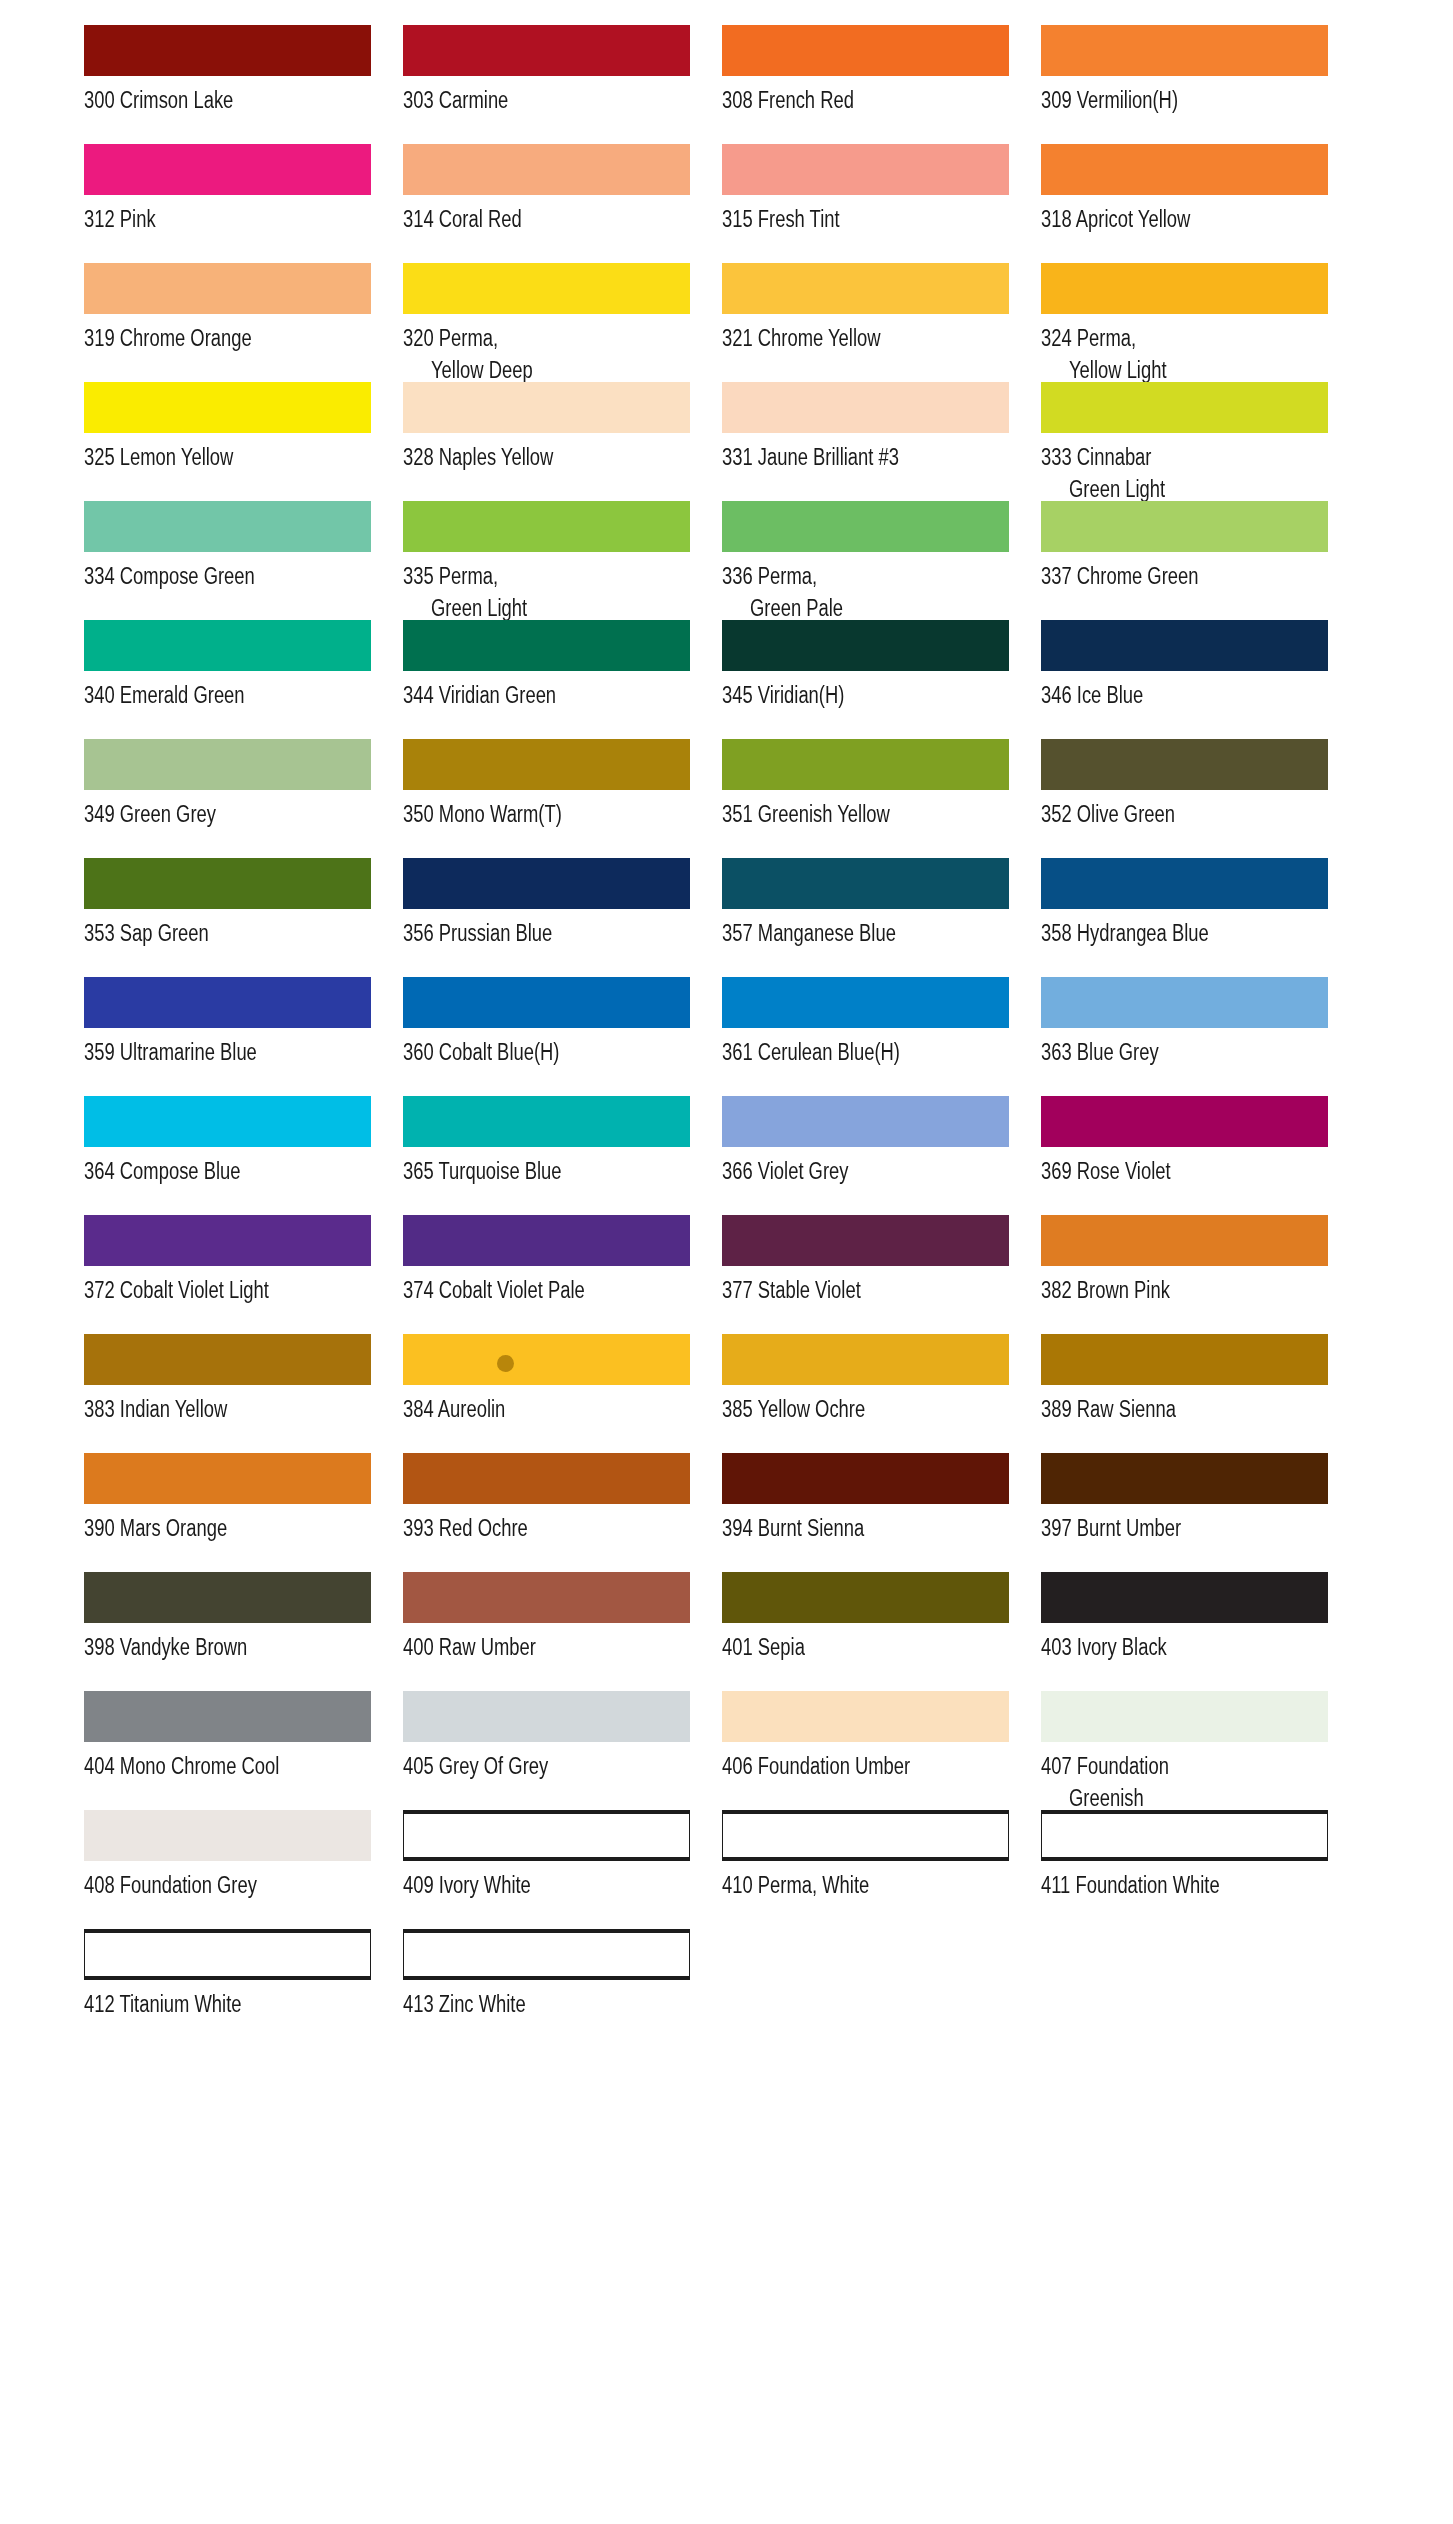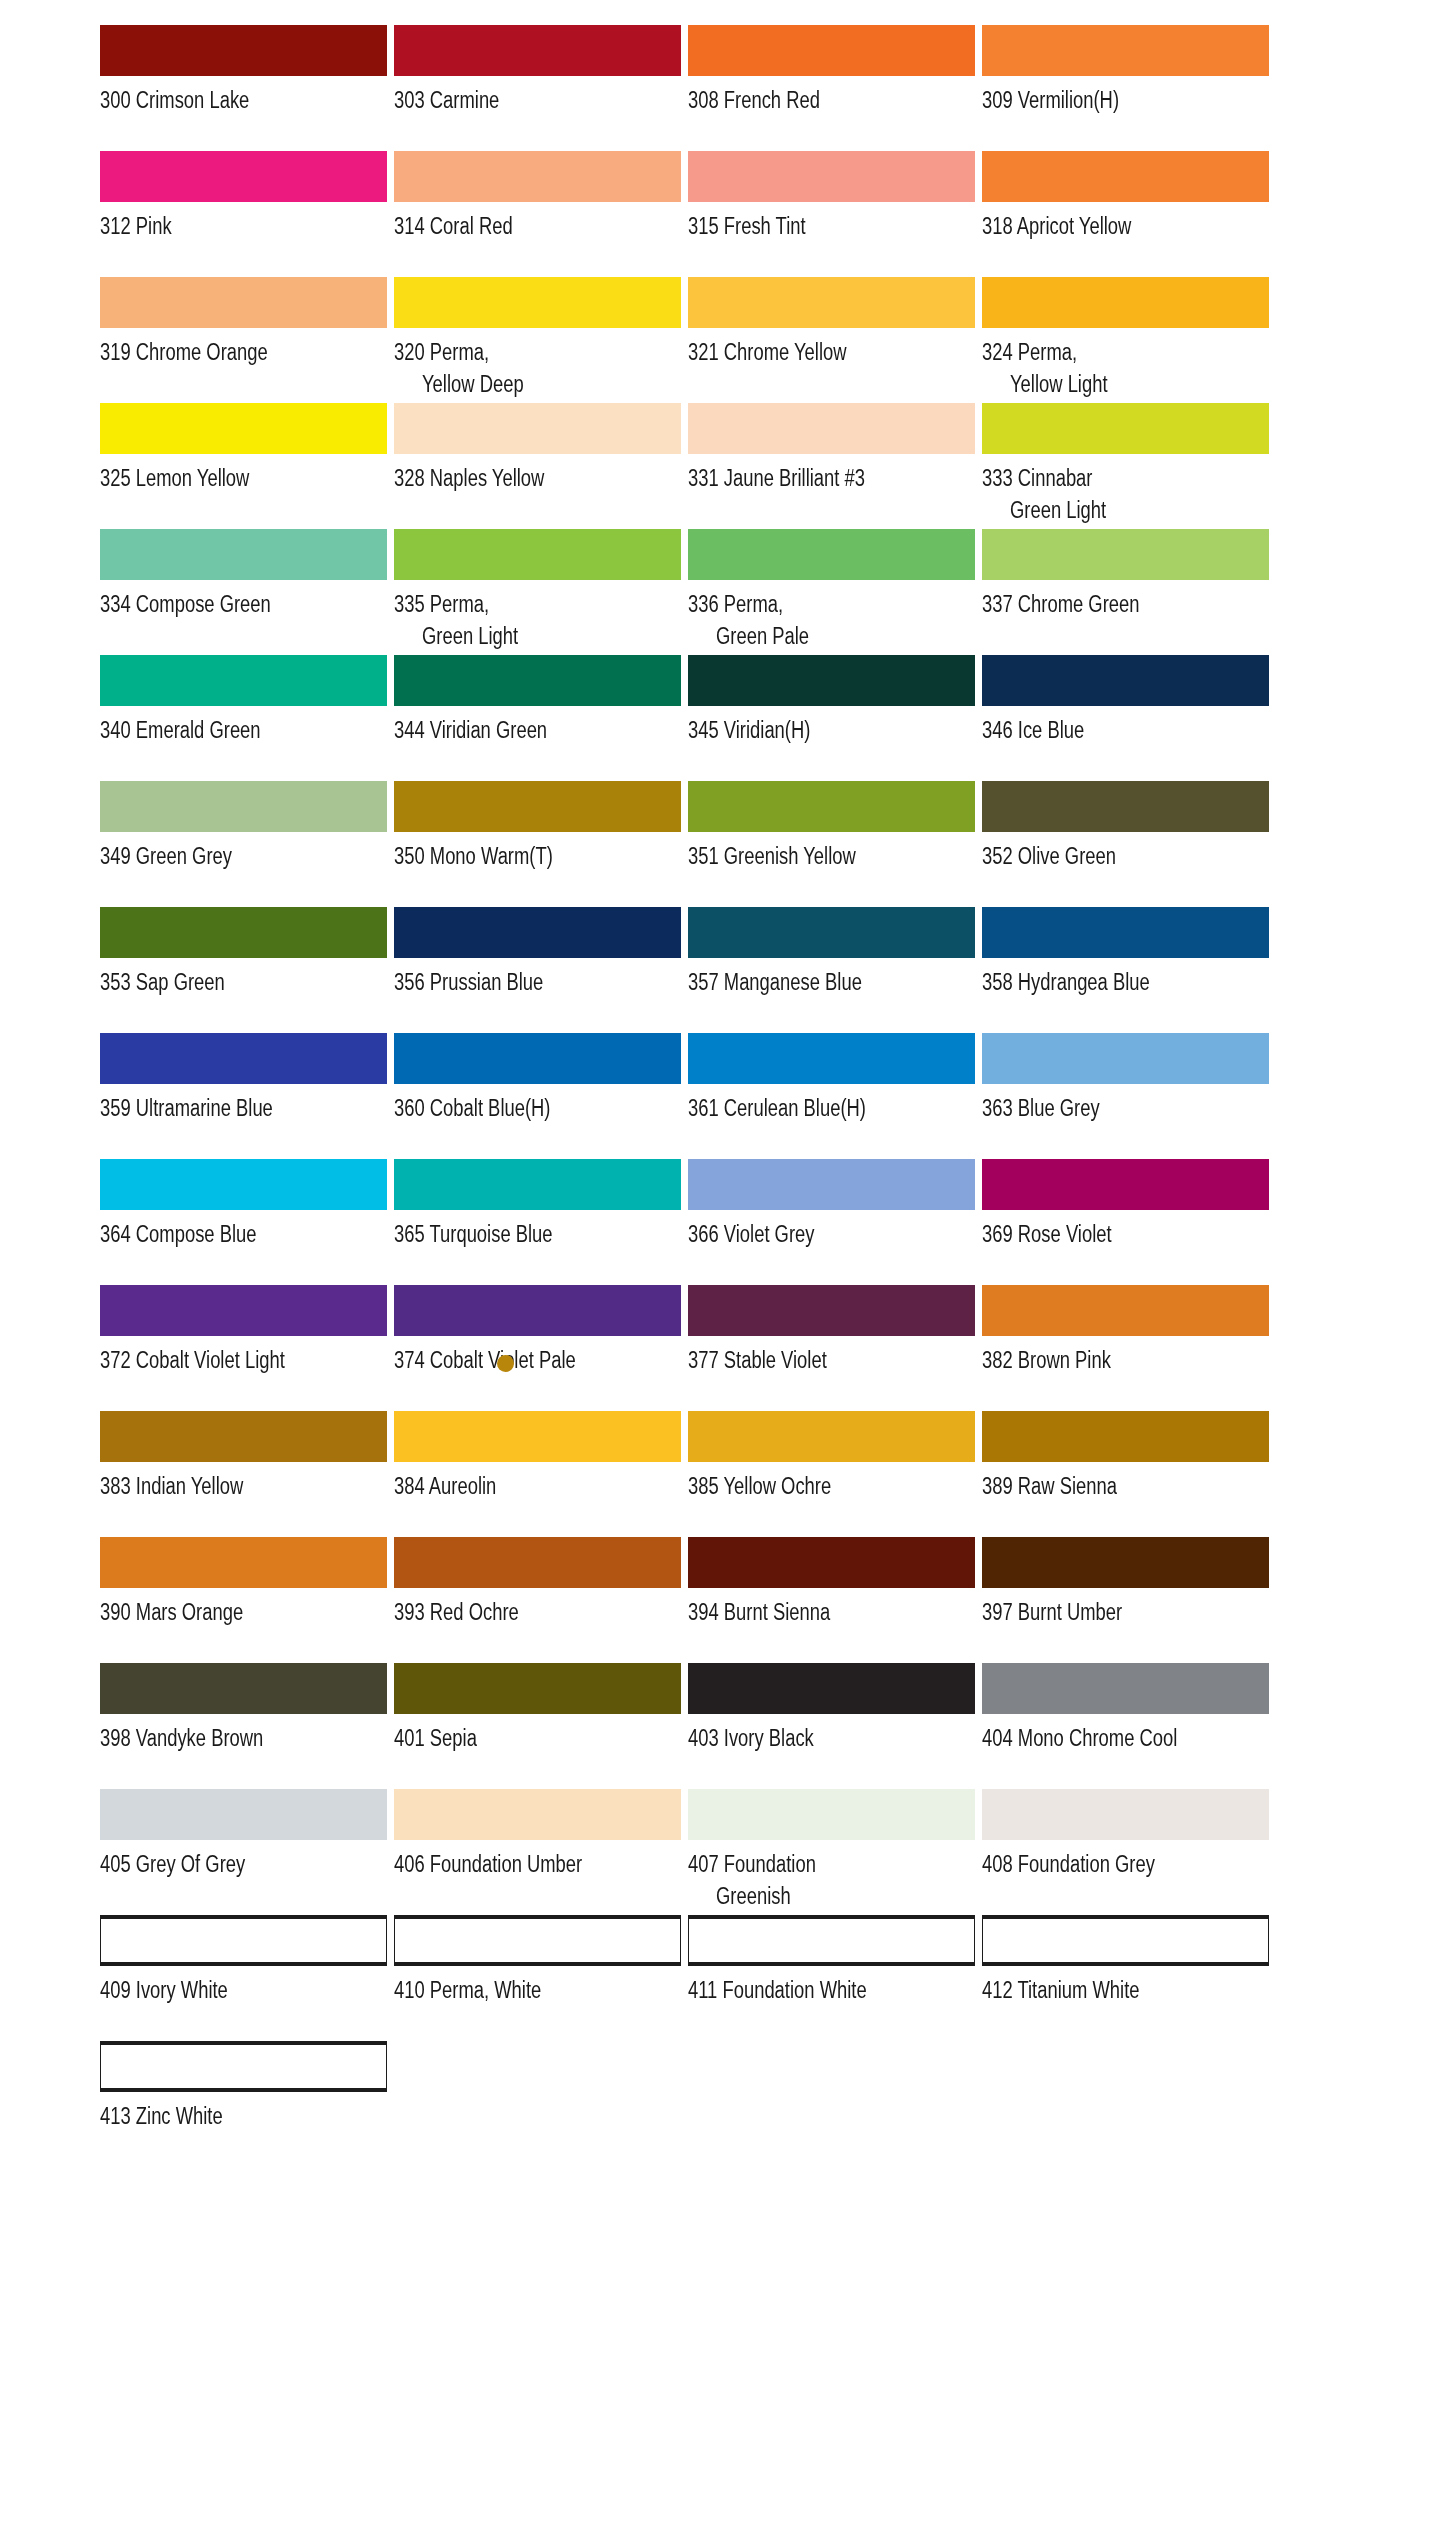--- a/index.html
+++ b/index.html
@@ -10,28 +10,27 @@
   }
   #chart{
     position:relative;
     width:1453px;
     height:2525px;
     background:#ffffff;
     overflow:hidden;
   }
   .grid{
     position:absolute;
-    left:100px;
+    left:84px;
     top:24.6px;
     width:1277px;
     display:grid;
     grid-template-columns:repeat(4, 287px);
     column-gap:32px;
     row-gap:0px;
-    gap:7px;
   }
   .cell{
     position:relative;
     height:119px;
     box-sizing:border-box;
   }
   .swatch{
     width:287px;
     height:51px;
     display:block;
@@ -278,20 +277,24 @@
       </div>
       <div class="cell">
         <div class="swatch" style="background: rgb(79, 37, 4);"></div>
         <div class="label"><span>397 Burnt Umber</span></div>
       </div>
       <div class="cell">
         <div class="swatch" style="background: rgb(68, 68, 49);"></div>
         <div class="label"><span>398 Vandyke Brown</span></div>
       </div>
       <div class="cell">
+        <div class="swatch" style="background: rgb(162, 87, 66);"></div>
+        <div class="label"><span>400 Raw Umber</span></div>
+      </div>
+      <div class="cell">
         <div class="swatch" style="background: rgb(96, 86, 10);"></div>
         <div class="label"><span>401 Sepia</span></div>
       </div>
       <div class="cell">
         <div class="swatch" style="background: rgb(35, 31, 32);"></div>
         <div class="label"><span>403 Ivory Black</span></div>
       </div>
       <div class="cell">
         <div class="swatch" style="background: rgb(128, 132, 136);"></div>
         <div class="label"><span>404 Mono Chrome Cool</span></div>

